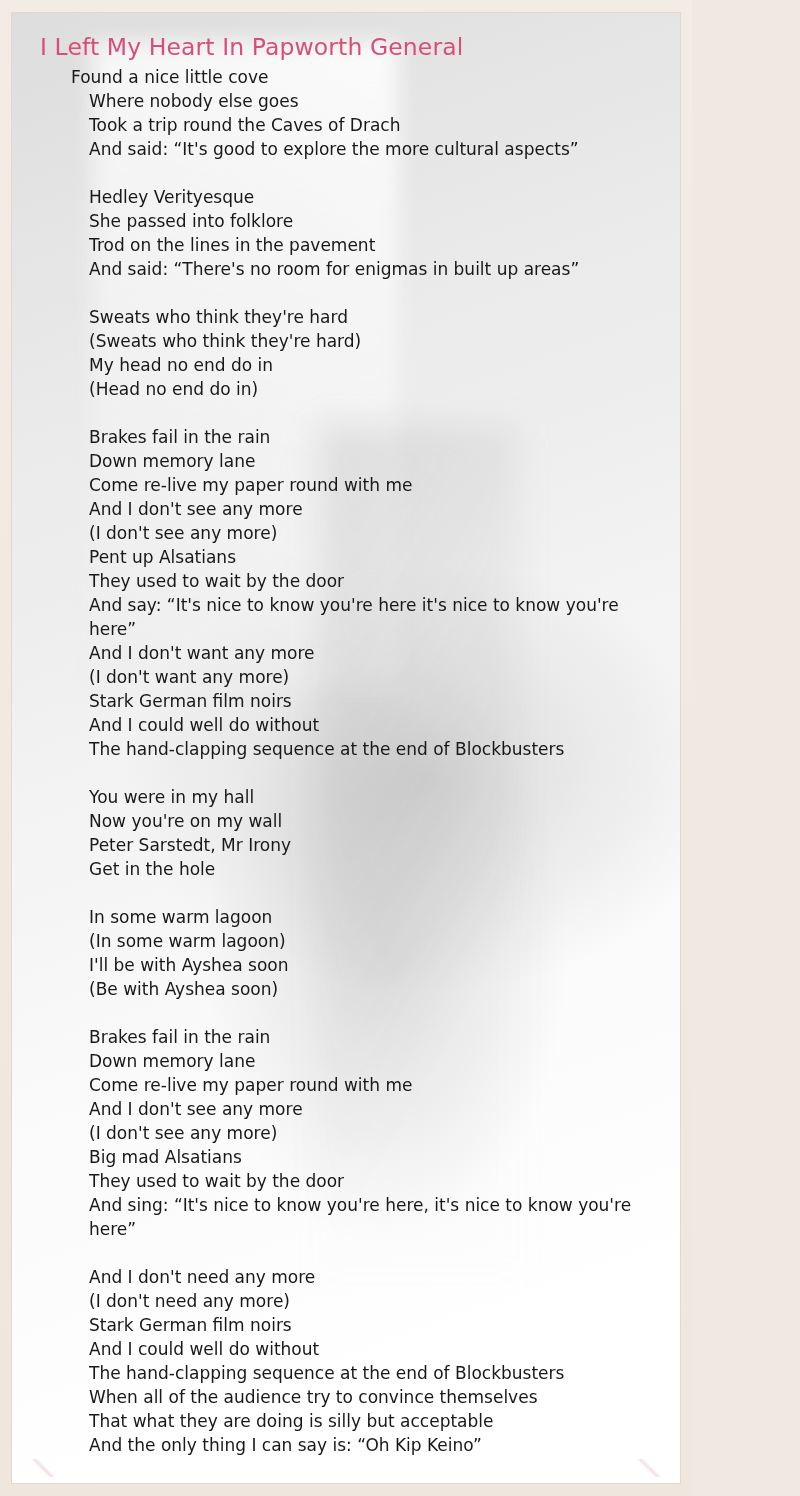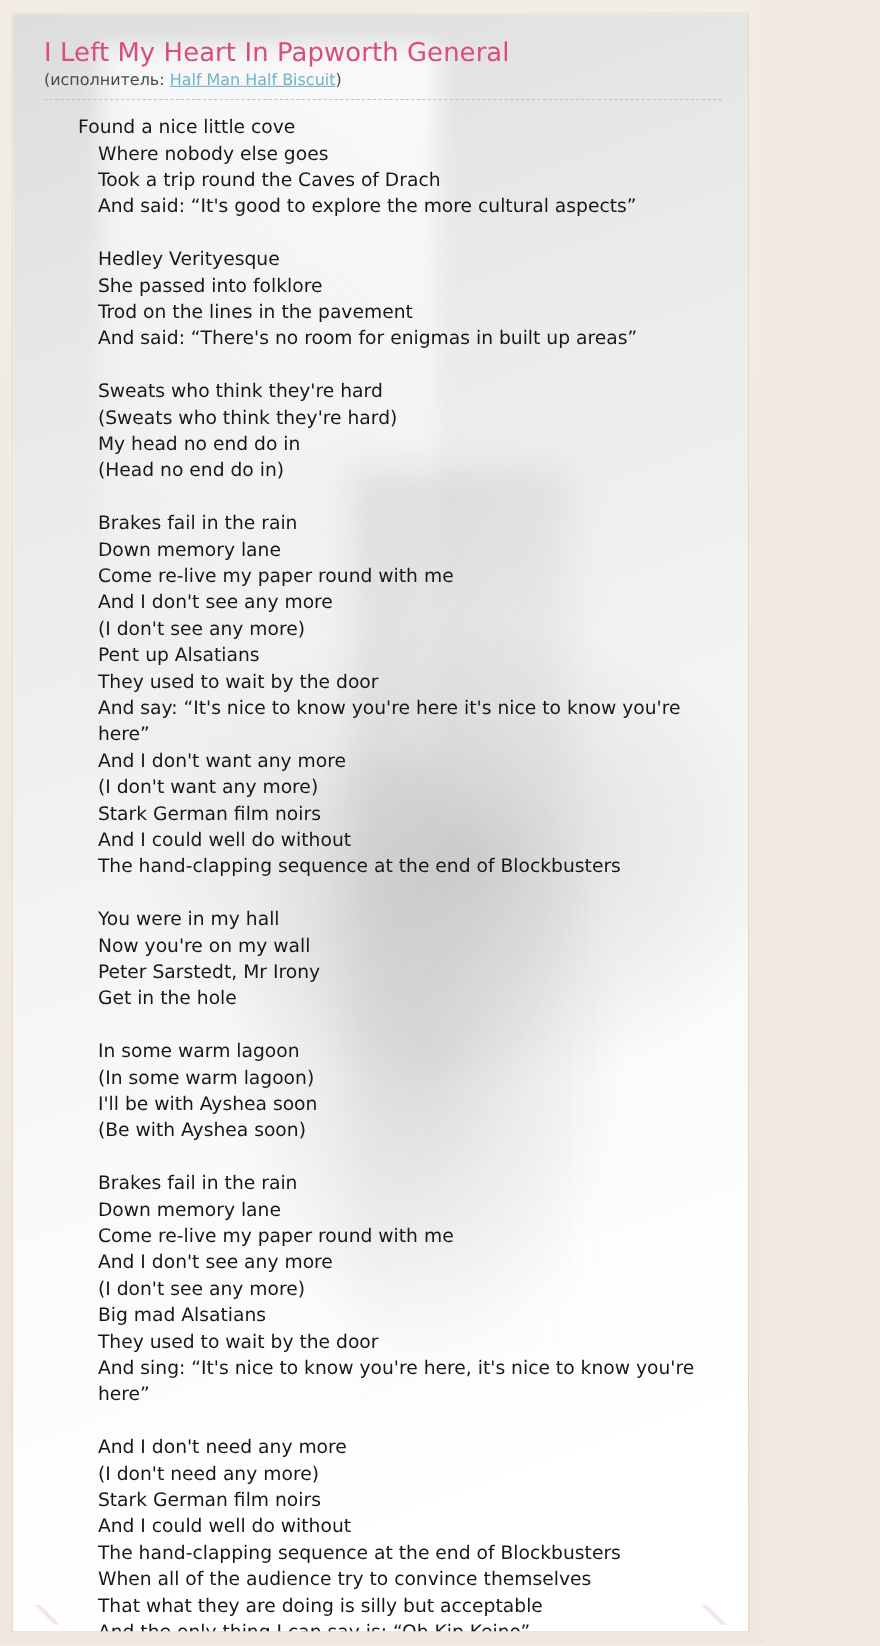--- a/index.html
+++ b/index.html
@@ -143,23 +143,20 @@
 </head>
 <body>
 
 <div class="page-frame">
   <div class="frame-inner">
     <div class="bg-photo"></div>
 
     <div class="content">
       <h1 class="song-title">I Left My Heart In Papworth General</h1>
 
-      <div class="artist-line">
-        <span>(исполнитель: </span><a class="artist-link">Half Man Half Biscuit</a><span>)</span>
-      </div>
 
       <div class="lyrics" id="lyrics-body"><p class="stanza first"><span class="ln">Found a nice little cove</span><span class="ln">Where nobody else goes</span><span class="ln">Took a trip round the Caves of Drach</span><span class="ln">And said: “It's good to explore the more cultural aspects”</span></p><p class="stanza"><span class="ln">Hedley Verityesque</span><span class="ln">She passed into folklore</span><span class="ln">Trod on the lines in the pavement</span><span class="ln">And said: “There's no room for enigmas in built up areas”</span></p><p class="stanza"><span class="ln">Sweats who think they're hard</span><span class="ln">(Sweats who think they're hard)</span><span class="ln">My head no end do in</span><span class="ln">(Head no end do in)</span></p><p class="stanza"><span class="ln">Brakes fail in the rain</span><span class="ln">Down memory lane</span><span class="ln">Come re-live my paper round with me</span><span class="ln">And I don't see any more</span><span class="ln">(I don't see any more)</span><span class="ln">Pent up Alsatians</span><span class="ln">They used to wait by the door</span><span class="ln">And say: “It's nice to know you're here it's nice to know you're here”</span><span class="ln">And I don't want any more</span><span class="ln">(I don't want any more)</span><span class="ln">Stark German film noirs</span><span class="ln">And I could well do without</span><span class="ln">The hand-clapping sequence at the end of Blockbusters</span></p><p class="stanza"><span class="ln">You were in my hall</span><span class="ln">Now you're on my wall</span><span class="ln">Peter Sarstedt, Mr Irony</span><span class="ln">Get in the hole</span></p><p class="stanza"><span class="ln">In some warm lagoon</span><span class="ln">(In some warm lagoon)</span><span class="ln">I'll be with Ayshea soon</span><span class="ln">(Be with Ayshea soon)</span></p><p class="stanza"><span class="ln">Brakes fail in the rain</span><span class="ln">Down memory lane</span><span class="ln">Come re-live my paper round with me</span><span class="ln">And I don't see any more</span><span class="ln">(I don't see any more)</span><span class="ln">Big mad Alsatians</span><span class="ln">They used to wait by the door</span><span class="ln">And sing: “It's nice to know you're here, it's nice to know you're here”</span></p><p class="stanza"><span class="ln">And I don't need any more</span><span class="ln">(I don't need any more)</span><span class="ln">Stark German film noirs</span><span class="ln">And I could well do without</span><span class="ln">The hand-clapping sequence at the end of Blockbusters</span><span class="ln">When all of the audience try to convince themselves</span><span class="ln">That what they are doing is silly but acceptable</span><span class="ln">And the only thing I can say is: “Oh Kip Keino”</span></p></div>
     </div>
 
     <div class="corner-mark left">
         <span></span>
       </div>
     <div class="corner-mark right">
         <span></span>
       </div>

